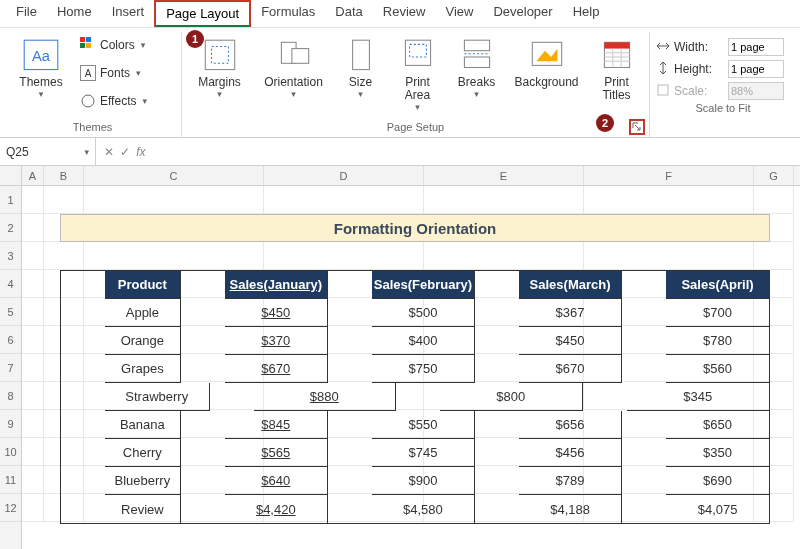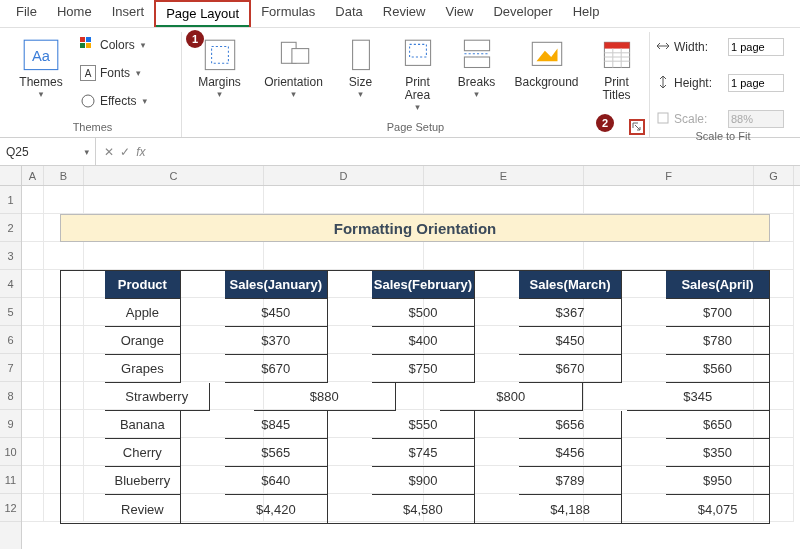--- a/index.html
+++ b/index.html
@@ -22,21 +22,21 @@
 .vbtn { display: flex; flex-direction: column; align-items: center; width: 62px; padding: 2px 0; gap: 2px; font-size: 12px; color: #333; cursor:pointer; }
 .vbtn .ico { width: 42px; height: 38px; display:flex; align-items:center; justify-content:center; }
 .vbtn .lbl { text-align: center; line-height: 1.1; }
 .dd::after { content:"▾"; font-size: 9px; color:#666; margin-top:-2px; }
 
 .themes-left { display:flex; flex-direction:column; align-items:center;justify-content:center; }
 .themes-right { display:flex; flex-direction:column; gap:10px; justify-content:flex-start; padding-top:2px; }
 .srow { display:flex; align-items:center; gap:4px; font-size:12px; cursor:pointer; padding:1px 2px; }
 .srow .sico { width:16px; height:16px; display:flex; align-items:center; justify-content:center; }
 
-.sfit-body { display:flex; flex-direction:column; gap:18px; padding-top:4px; }
+.sfit-body { display:flex; flex-direction:column; gap:4px; padding-top:4px; }
 .sfit-row { display:flex; align-items:center; gap:4px; }
 .sfit-row .sflbl { width:50px; font-size:12px; }
 .sfit-row input { width:56px; height:18px; font-size:11px; border:1px solid #ccc; padding:0 2px; }
 .sfit-row.dis { color:#aaa; }
 .sfit-row.dis input { background:#f3f3f3; color:#aaa; }
 
 
 .badge { position:absolute; width:18px; height:18px; border-radius:50%; background:#8b1a1a; color:#fff; font-size:11px; font-weight:bold; display:flex; align-items:center; justify-content:center; z-index:10; }
 
 
@@ -60,21 +60,21 @@
 .cell { border-right:1px solid #e8e8e8; border-bottom:1px solid #e8e8e8; }
 
 
 .title-band { position:absolute; left:38px; top:28px; width:710px; height:28px; background:#fdf2d0; border:1px solid #bbb; display:flex; align-items:center; justify-content:center; font-size:15px; font-weight:600; color:#3b4a5a; }
 .datatable { position:absolute; left:38px; top:84px; width:710px; border:1px solid #333; }
 .dtr { display:flex; }
 .dth, .dtd { border-right:1px solid #333; border-bottom:1px solid #333; display:flex; align-items:center; justify-content:center; height:28px; font-size:13px;margin-left:44px; }
 .dth { background:#1f3a5f; color:#fff; font-weight:600; }
 .dtr .dth:last-child, .dtr .dtd:last-child { border-right:none; }
 .dtr:last-child .dtd { border-bottom:none; }
-.c0 { width:110px; } .c1 { width:150px; } .c2 { width:150px; } .c3 { width:150px; } .c4 { width:150px; }
+.c0 { width:110px; } .c1 { width:150px;text-decoration:underline; } .c2 { width:150px; } .c3 { width:150px; } .c4 { width:150px; }
 </style>
 </head>
 <body>
 
 <div class="tabstrip" style="position:relative;">
   <div class="tab">File</div>
   <div class="tab">Home</div>
   <div class="tab">Insert</div>
   <div class="tab active">Page Layout</div>
   <div class="tab">Formulas</div>
@@ -336,21 +336,21 @@
             <div class="dtd c1">$565</div>
             <div class="dtd c2">$745</div>
             <div class="dtd c3">$456</div>
             <div class="dtd c4">$350</div>
           </div>
           <div class="dtr">
             <div class="dtd c0">Blueberry</div>
             <div class="dtd c1">$640</div>
             <div class="dtd c2">$900</div>
             <div class="dtd c3">$789</div>
-            <div class="dtd c4">$950</div>
+            <div class="dtd c4">$690</div>
           </div>
           <div class="dtr">
             <div class="dtd c0">Review</div>
             <div class="dtd c1">$4,420</div>
             <div class="dtd c2">$4,580</div>
             <div class="dtd c3">$4,188</div>
             <div class="dtd c4">$4,075</div>
           </div>
         </div>
     <div class="gridrow">

